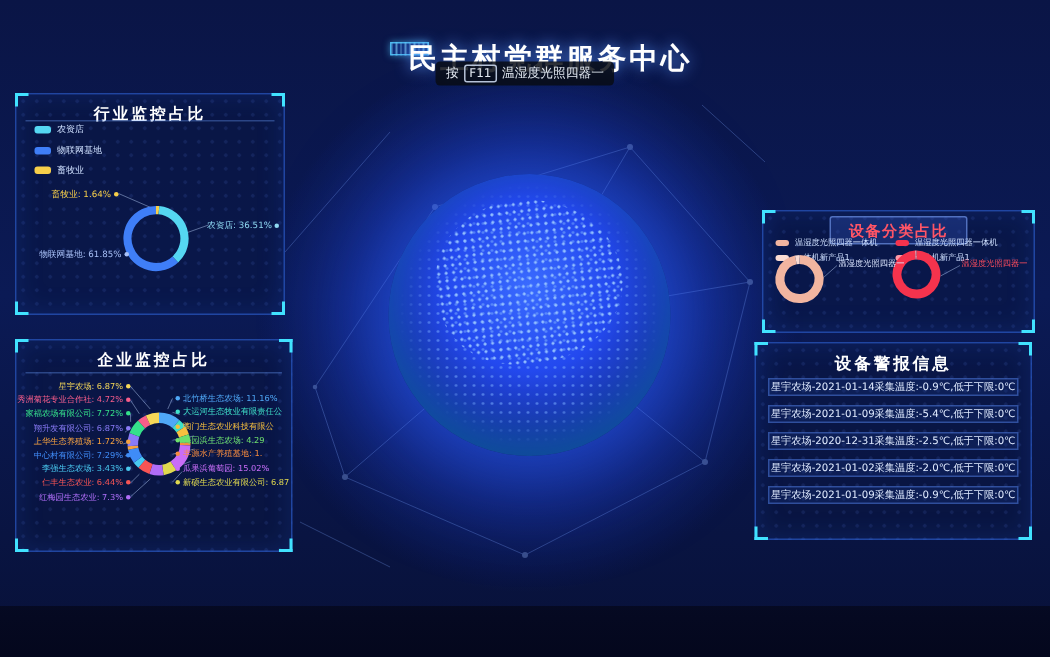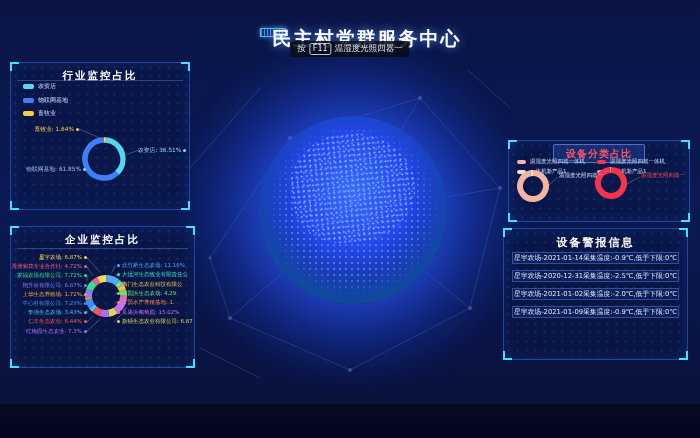--- a/index.html
+++ b/index.html
@@ -315,20 +315,23 @@
     <div class="callout" style="left: 132px; top: 31px; color: rgb(255, 77, 94);">温湿度光照四器一</div>
   </section>
 
   <section class="panel" style="left:503px;top:228px;width:185px;height:132px;">
     <h2 class="ptitle" style="font-size:11px;">设备警报信息</h2>
     <div class="alarm-list">
         <div class="alarm-row">
     <span>星宇农场-2021-01-14采集温度:-0.9℃,低于下限:0℃</span>
   </div>
         <div class="alarm-row">
+    <span>星宇农场-2021-01-09采集温度:-5.4℃,低于下限:0℃</span>
+  </div>
+        <div class="alarm-row">
     <span>星宇农场-2020-12-31采集温度:-2.5℃,低于下限:0℃</span>
   </div>
         <div class="alarm-row">
     <span>星宇农场-2021-01-02采集温度:-2.0℃,低于下限:0℃</span>
   </div>
         <div class="alarm-row">
     <span>星宇农场-2021-01-09采集温度:-0.9℃,低于下限:0℃</span>
   </div>
       </div>
   </section>

